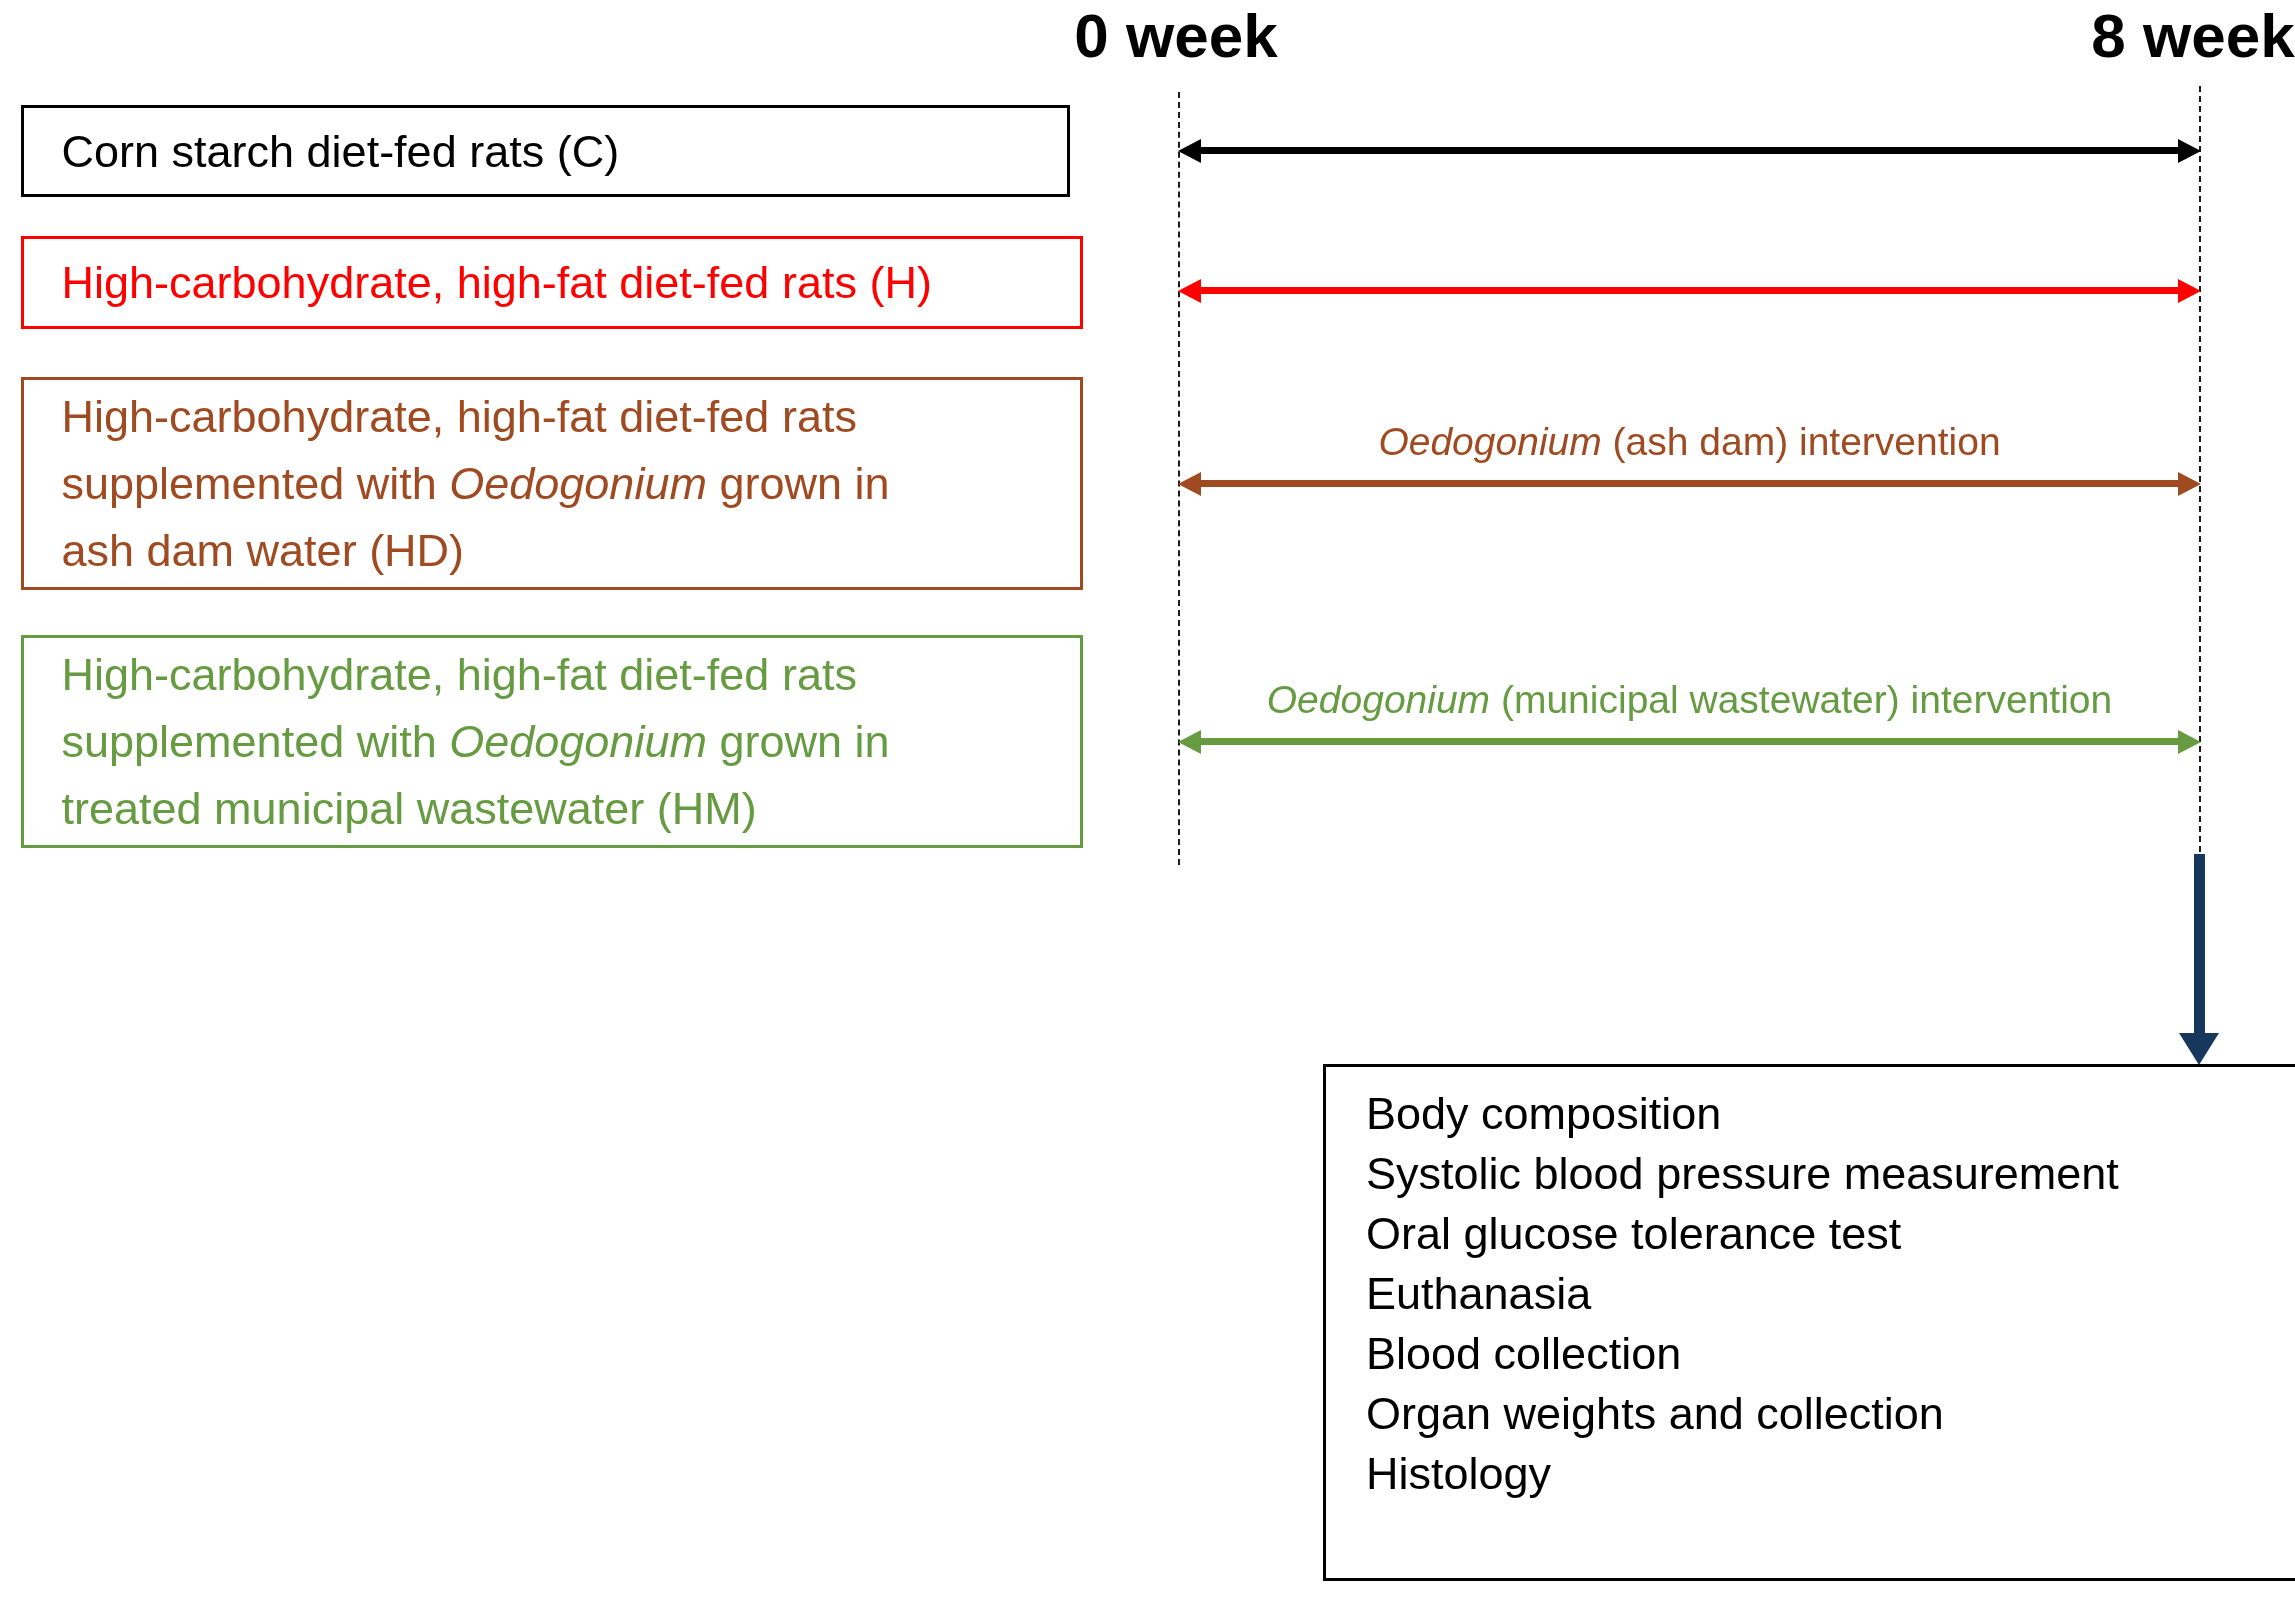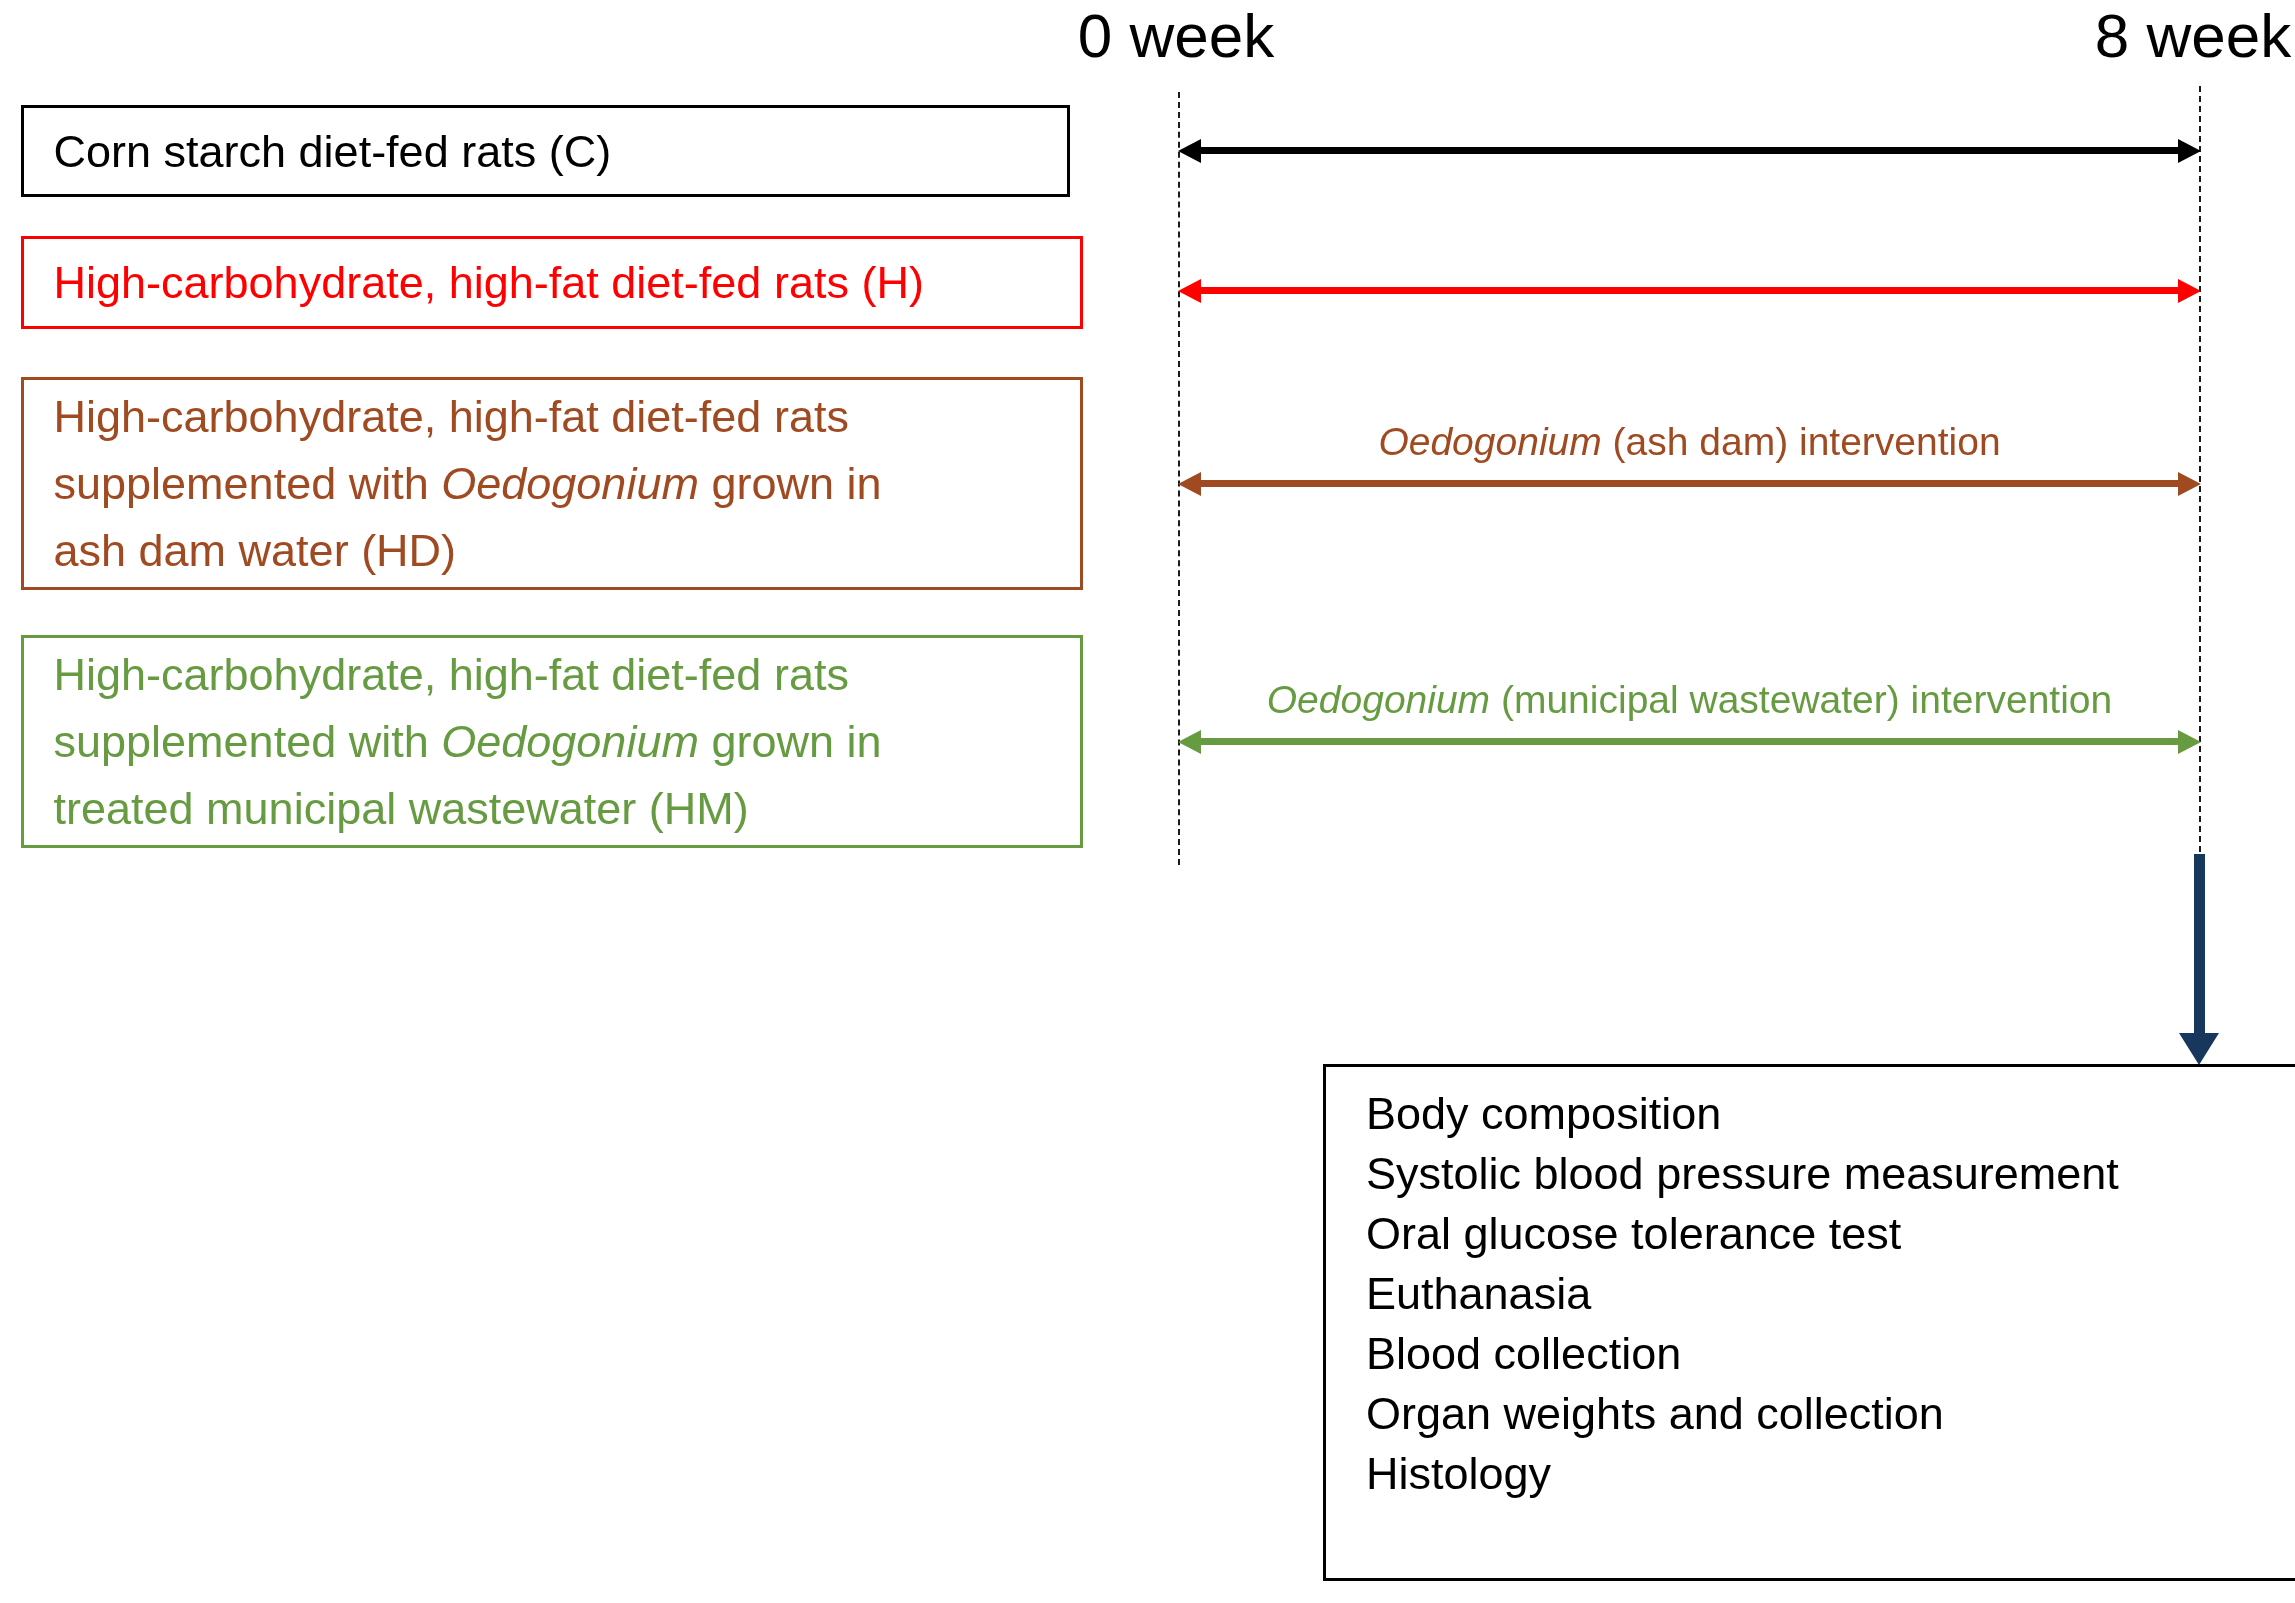--- a/index.html
+++ b/index.html
@@ -11,21 +11,21 @@
     font-family: "Liberation Sans", "DejaVu Sans", sans-serif;
     overflow: hidden;
   }
 
   
   .week-label {
     position: absolute;
     top: 0;
     transform: translateX(-50%);
     font-size: 62px;
-    font-weight: normal;
+    font-weight: bold;
     color: #000;
     white-space: nowrap;
   }
   .week-0 { left: 1176px; }
   .week-8 { left: 2193px; }
 
   
   .dashline {
     position: absolute;
     width: 0;
@@ -41,21 +41,21 @@
     box-sizing: border-box;
     border: 3.5px solid var(--c, #000);
     color: var(--c, #000);
     background: #fff;
     display: flex;
     align-items: center;
     font-size: 45px;
     line-height: 67px;
     padding: 0 21px 0 25.5px;
   }
-  .group-box p { margin: 4px; white-space: pre-line; }
+  .group-box p { margin: 12px; white-space: pre-line; }
   .gbox-0 { top: 105px;  width: 1049px; height: 92px; }
   .gbox-1 { top: 236px;  width: 1062px; height: 93px; }
   .gbox-2 { top: 377px;  width: 1062px; height: 213px; }
   .gbox-3 { top: 635px;  width: 1062px; height: 213px; }
   .genus { font-style: italic; }
 
   
   .harrow {
     position: absolute;
     left: 1179px;

